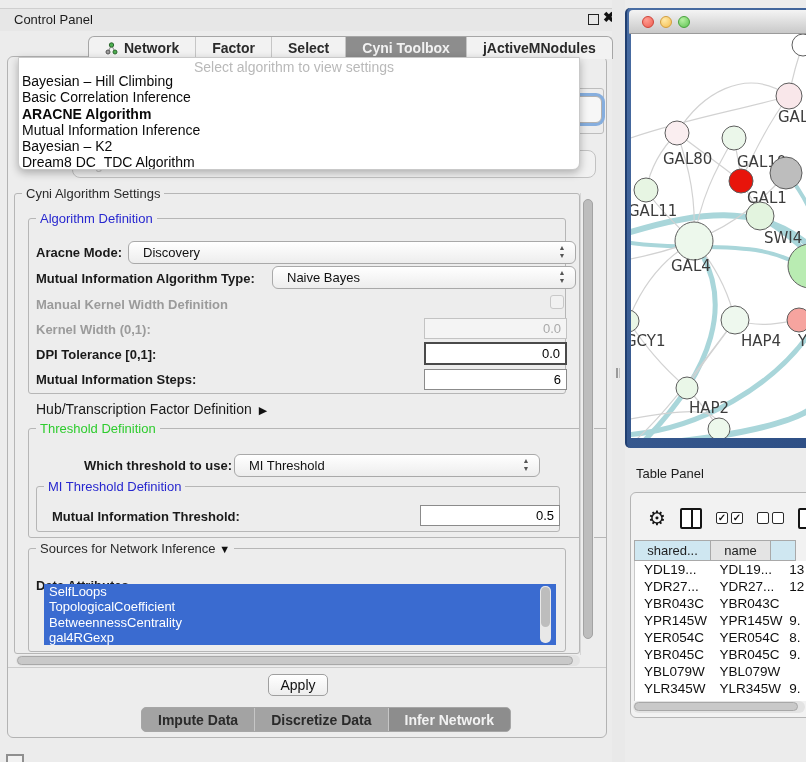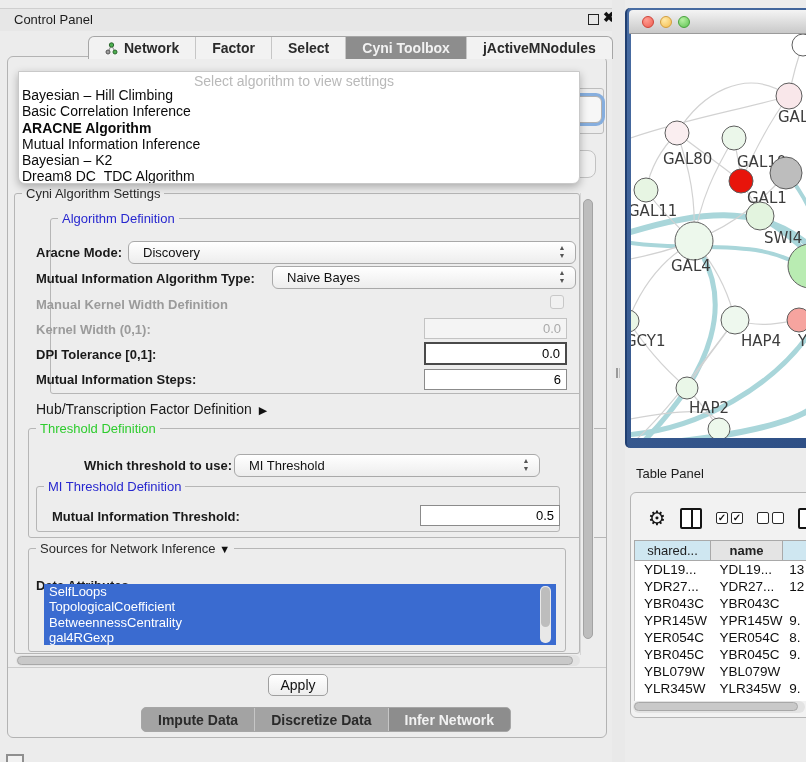--- a/index.html
+++ b/index.html
@@ -31,21 +31,21 @@
   
   #combo-ghost-group { left:56px; top:88px; width:548px; height:46px; border:1px solid #bdbdbd;
     border-radius:3px; background:#ededed; z-index:1; }
   #combo-ghost { left:64px; top:96px; width:538px; height:27px; border:1px solid #b0b0b0;
     border-radius:6px; background:#f7f7f7; box-shadow:0 0 0 3px #86aede; z-index:1; }
   #table-ghost { left:72px; top:150px; width:524px; height:28px; border:1px solid #c2c2c2;
     border-radius:8px; background:#f1f1f1; color:#c4c4c4; font-size:14px;
     line-height:26px; padding-left:22px; z-index:1; overflow:hidden; }
 
   
-  #algo-popup { left:18px; top:71px; width:562px; height:113px; background:#ffffff;
+  #algo-popup { left:18px; top:57px; width:562px; height:113px; background:#ffffff;
     border:1px solid #c9c9c9; border-radius:0 0 7px 7px;
     box-shadow:0 3px 8px rgba(0,0,0,.28); z-index:5; overflow:hidden; }
   #algo-placeholder { padding:1px 0 0 175px; font-size:14px; color:#b9b9b9; height:15px; }
   #algo-popup ul { list-style:none; }
   #algo-popup li { font-size:14px; color:#0a0a0a; height:16.3px; line-height:16.3px; padding-left:3px; }
   #algo-popup li.sel { font-weight:bold; }
 
   
   #settings-clip { left:8px; top:182px; width:598px; height:486px; overflow:hidden;
     border-bottom:1px solid #cccccc; }
@@ -193,21 +193,21 @@
 
         <li>Dream8 DC_TDC Algorithm</li>
       </ul>
   </div>
 
   <div class="abs" id="settings-clip">
     <div class="groupbox" style="left:6px;top:11px;width:566px;height:461px;">
       <span class="grouplabel">Cyni Algorithm Settings</span>
     </div>
 
-    <div class="groupbox" style="left:20px;top:36px;width:538px;height:176px;margin-left:22px;">
+    <div class="groupbox" style="left:20px;top:36px;width:538px;height:176px;">
       <span class="grouplabel blue">Algorithm Definition</span>
     </div>
     <span class="lbl" style="left:28px;top:63px;">Aracne Mode:</span>
     <div class="combo" style="left:120px;top:59px;width:448px;">
       <span>Discovery</span>
       <span class="stepper">▲<br>▼</span>
     </div>
     <span class="lbl" style="left:28px;top:89px;">Mutual Information Algorithm Type:</span>
     <div class="combo" style="left:264px;top:84px;width:304px;">
       <span>Naive Bayes</span>
@@ -364,21 +364,21 @@
     <span class="cb-pair">
       <span class="cb"></span>
       <span class="cb"></span>
     </span>
     <span id="doc-icon"></span>
   </div>
 
   <div class="abs" id="tp-table">
     <div id="tp-head">
       <div class="th blue" style="width:76px;">shared...</div>
-      <div class="th gray" style="width:72px;font-weight:bold;">name</div>
+      <div class="th gray" style="width:60px;">name</div>
       <div class="th blue" style="width:26px;"></div>
     </div>
     <div id="tp-rows">
 
         <div class="tr">
           <div class="td" style="width:76px;">YDL19...</div>
           <div class="td" style="width:76px;">YDL19...</div>
           <div class="td" style="width:26px;padding-left:3px;">13</div>
         </div>
 

